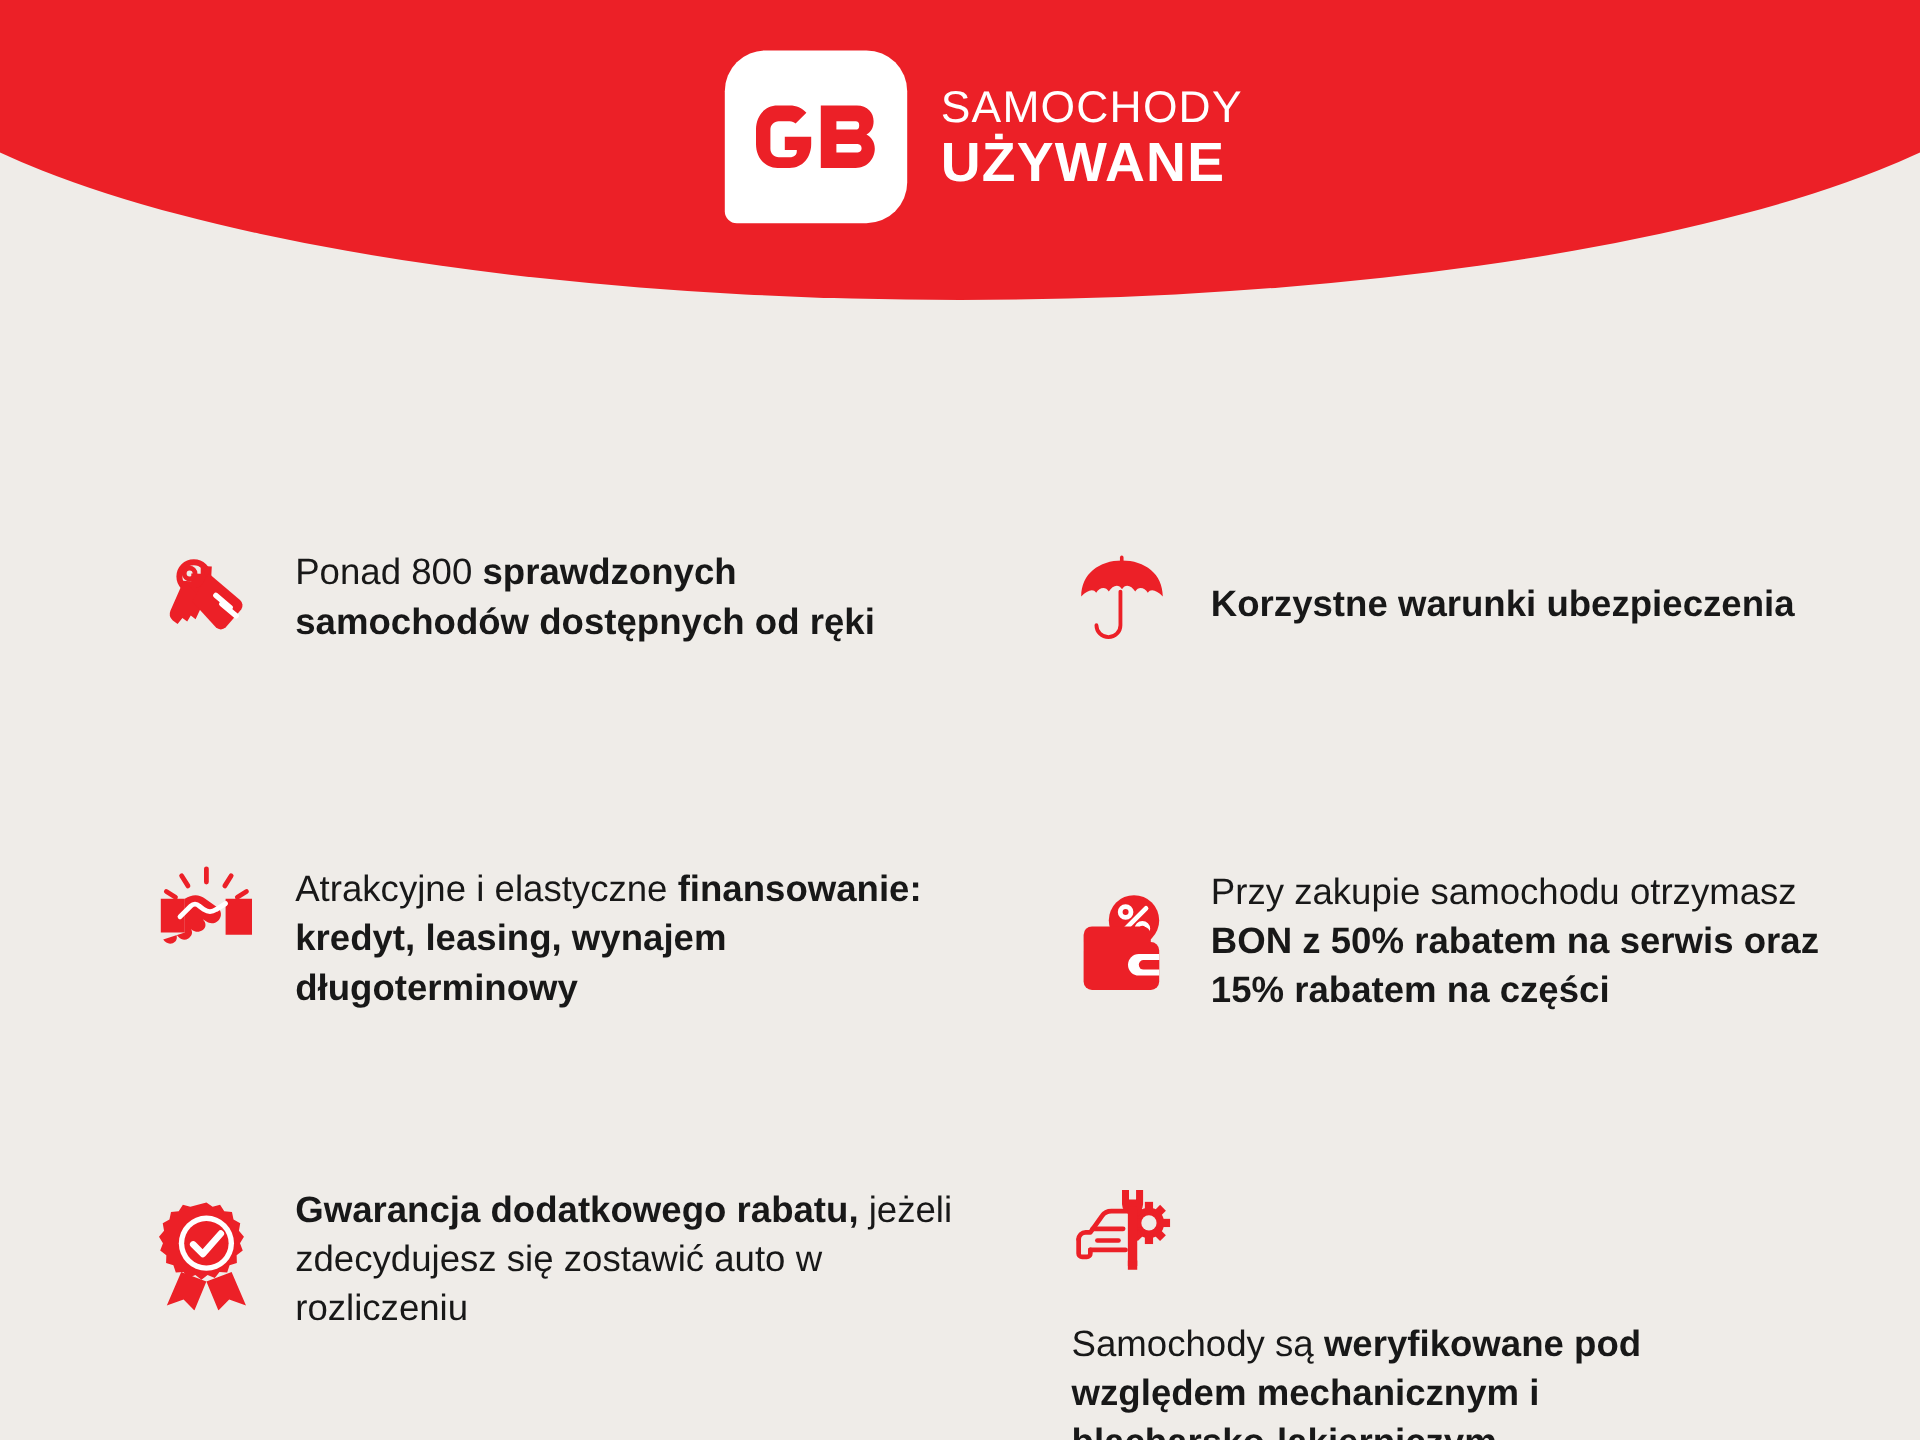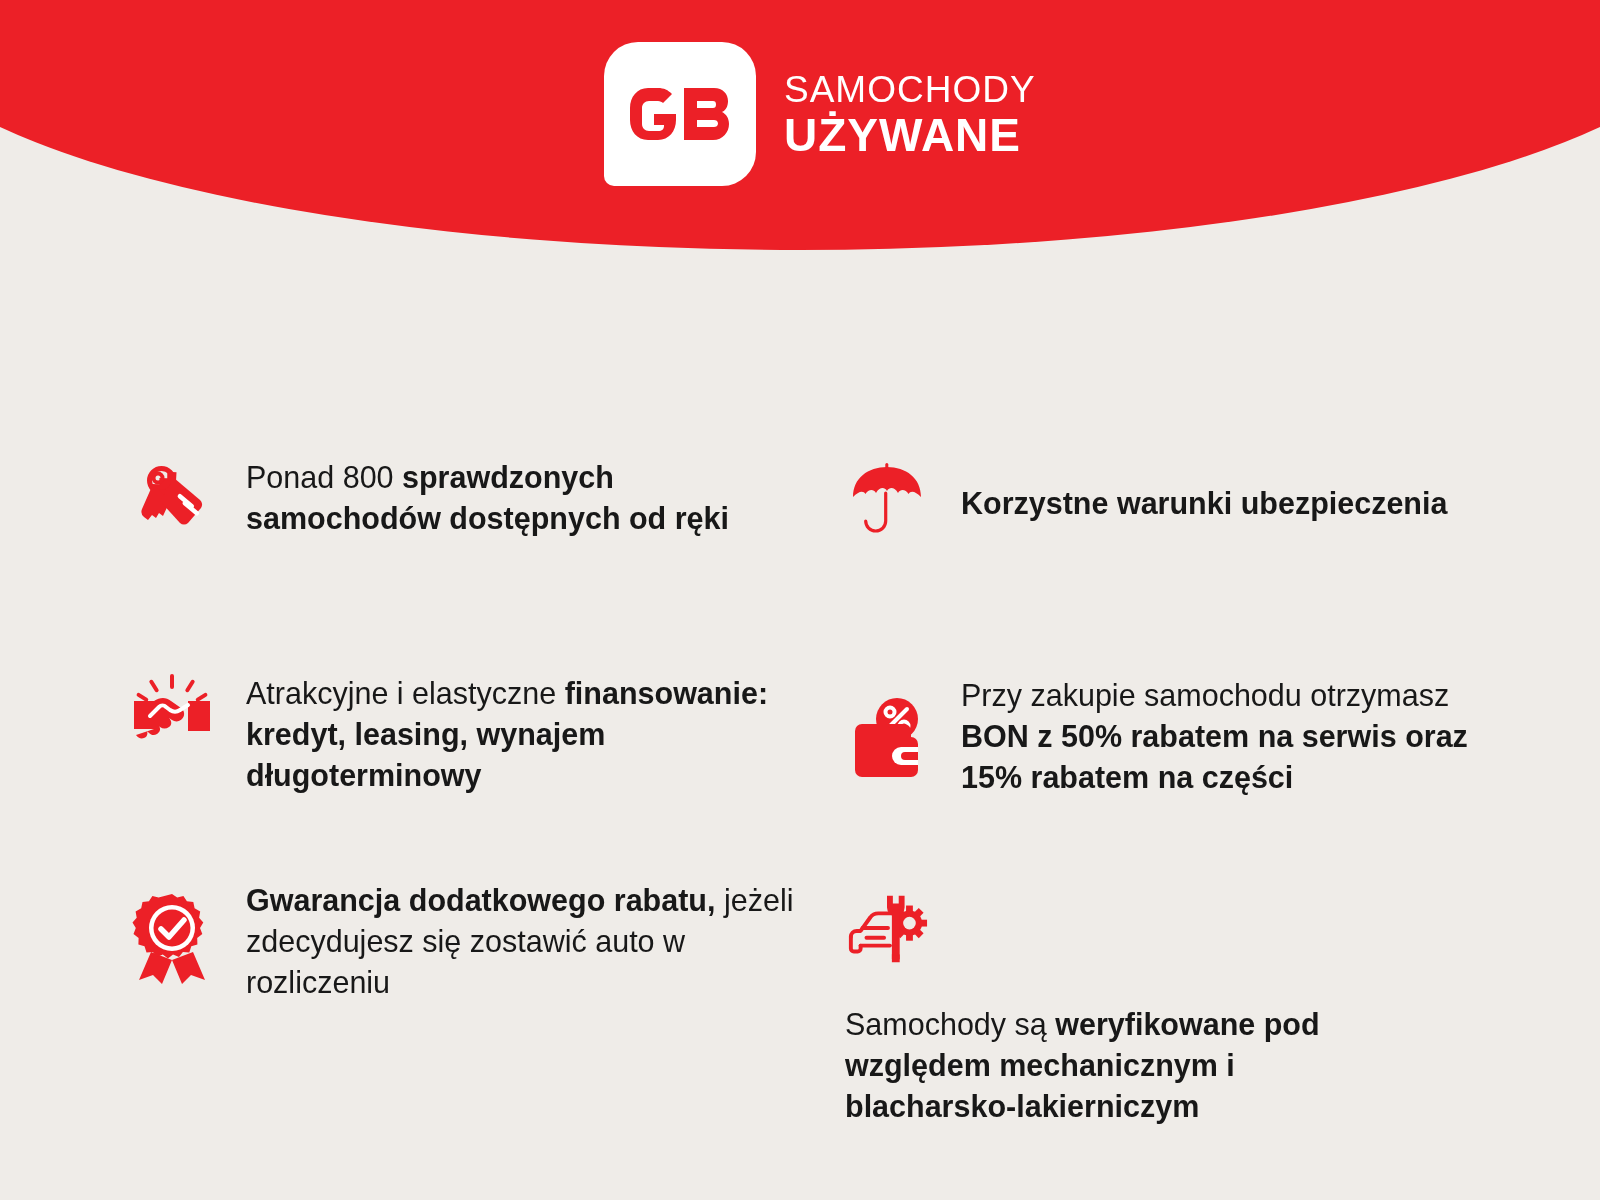--- a/index.html
+++ b/index.html
@@ -67,20 +67,21 @@
   
   #features {
     position:absolute;
     left:0; top:435px;
     width:1600px;
     display:grid;
     grid-template-columns:715px 715px;
     column-gap:0px;
     row-gap:0px;
     padding-left:130px;
+    gap:48px;
   }
   .feature {
     display:flex;
     align-items:flex-start;
     gap:32px;
     height:190px;
   }
   .feature.row2 { height:195px; }
   .feature-icon {
     flex:0 0 84px;
@@ -102,21 +103,21 @@
 
   
   #cell-keys      { margin-top:20px; }
   #cell-umbrella  { margin-top:20px; align-items:flex-start; }
   #cell-umbrella .feature-text { padding-top:28px; }
   #cell-handshake { margin-top:14px; }
   #cell-handshake .feature-icon { margin-top:10px; }
   #cell-handshake .feature-text { padding-top:14px; }
   #cell-wallet    { margin-top:28px; }
   #cell-wallet .feature-icon { margin-top:24px; }
-  #cell-badge     { margin-top:10px; }
+  #cell-badge     { margin-top:22px; }
   #cell-badge .feature-icon { margin-top:18px; }
   #cell-car       { margin-top:10px;flex-direction:column; }
   #cell-car .feature-icon { margin-top:8px; }
 </style>
 </head>
 <body>
 
 <div id="header-band">
   <div id="header-curve"></div>
 

